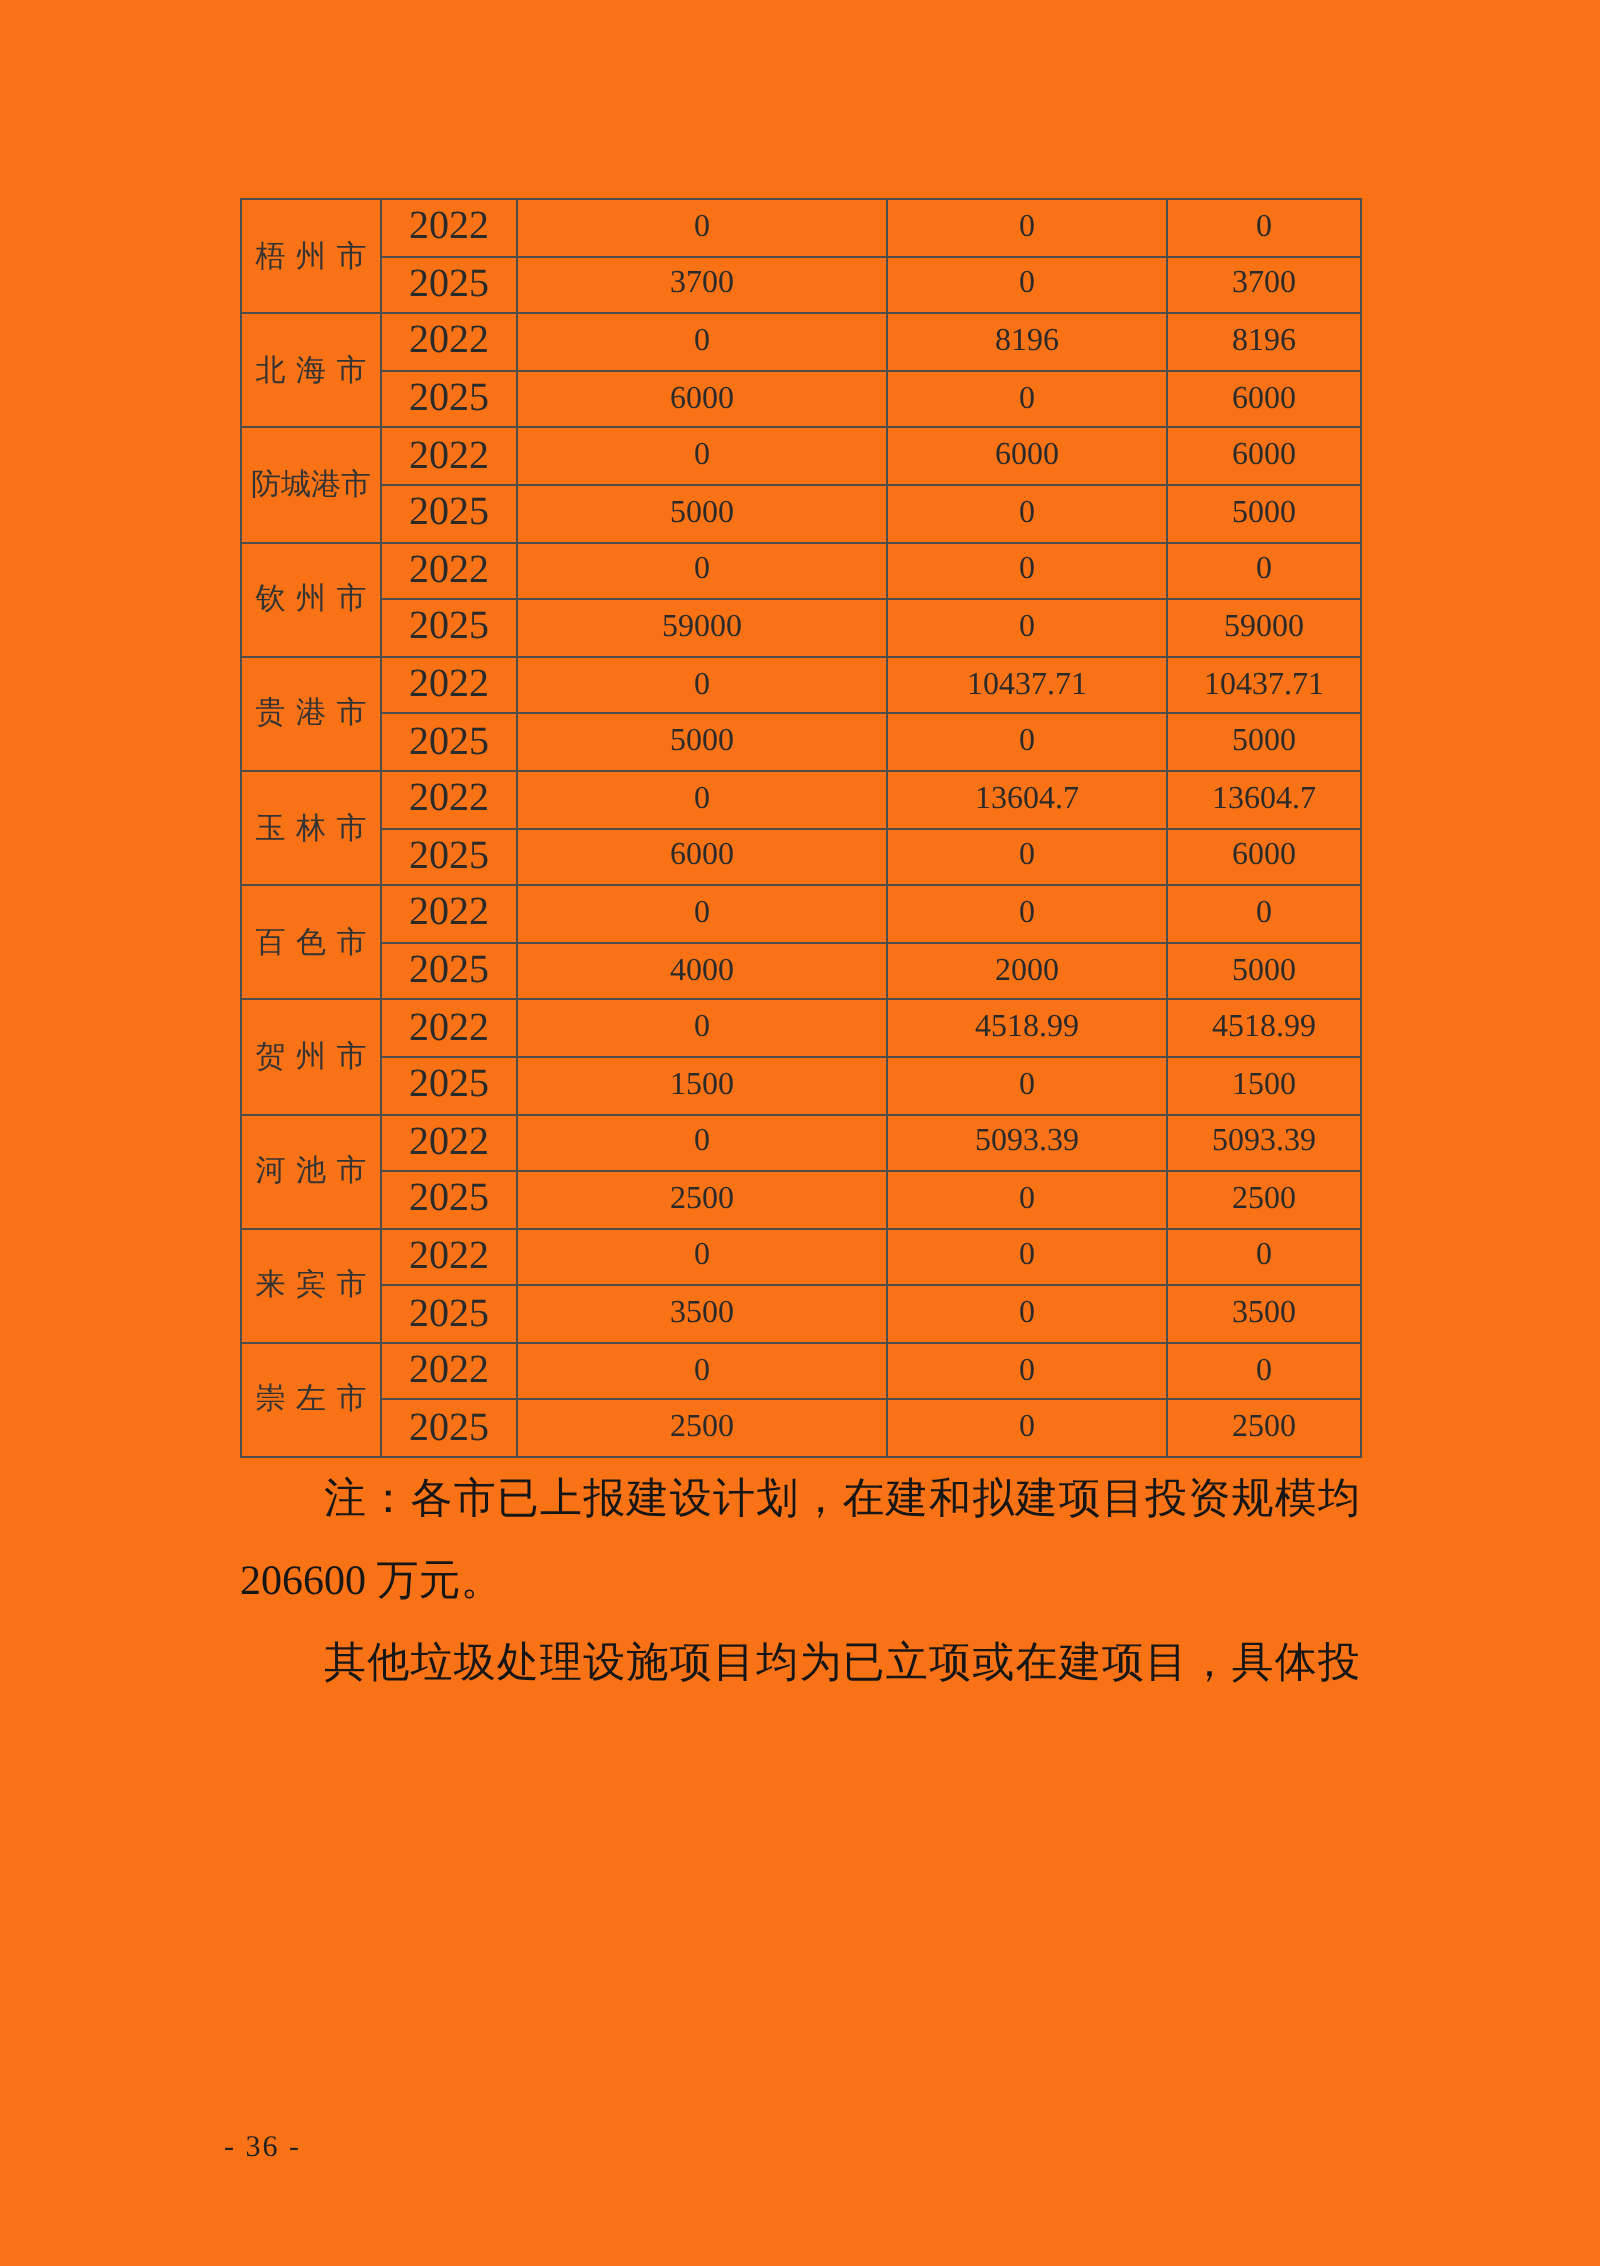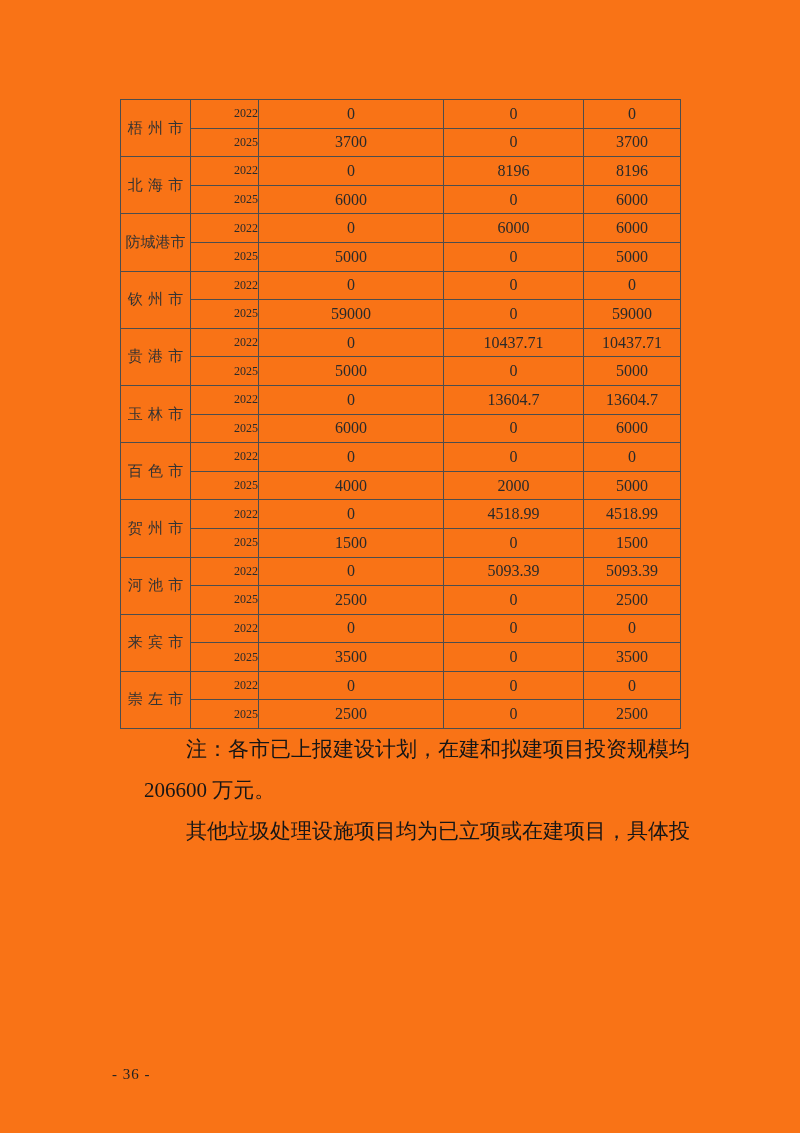--- a/index.html
+++ b/index.html
@@ -26,32 +26,32 @@
     border: 1px solid #4d4d4d;
     height: 28.6px;
     text-align: center;
     vertical-align: middle;
     font-size: 16px;
     padding: 0;
     color: #2a2a2a;
   }
   .inv-table td.city { font-size: 15px; color: #333; }
   .inv-table td.city.sp3 { letter-spacing: 0.35em; text-indent: 0.35em; }
-  .inv-table td.year { font-size: 12px; text-align: right; }
+  .inv-table td.year { font-size: 20px; }
   
   .body-text {
     position: absolute;
     left: 120px;
     top: 729px;
     width: 560px;
     font-size: 21px;
     line-height: 41px;
     color: #161616;
   }
-  .line { white-space: nowrap; margin-left: 24px; }
+  .line { white-space: nowrap; }
   .line.indent { text-indent: 42px; }
   .line.fill { text-align: justify; text-align-last: justify; }
   
   .footer-page-num {
     position: absolute;
     left: 112px;
     top: 1046px;
     font-size: 15px;
     color: #222;
     letter-spacing: 1px;

